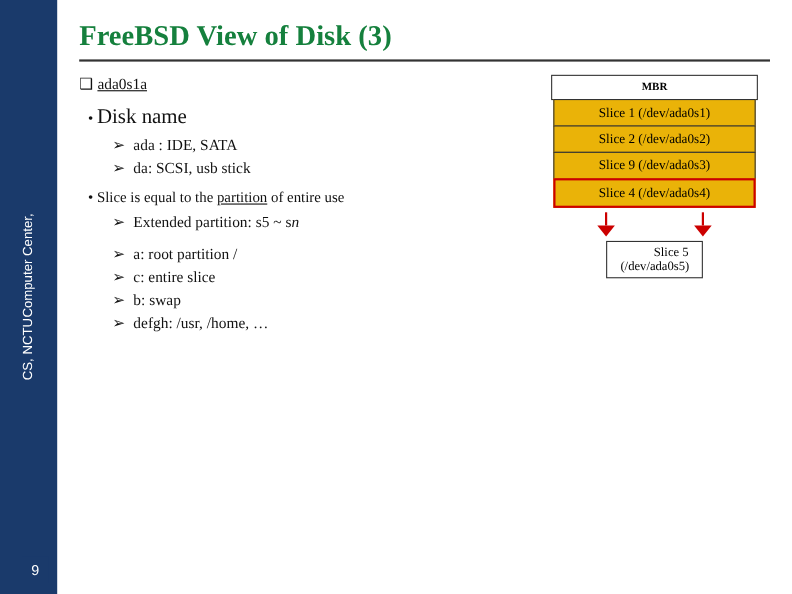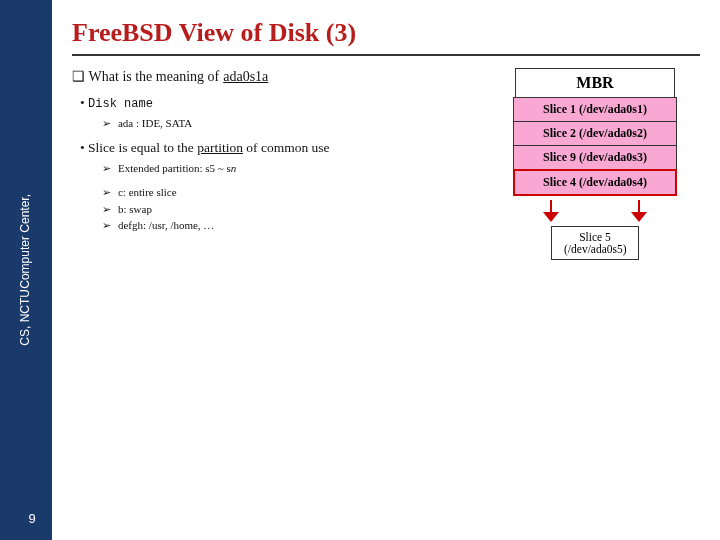--- a/index.html
+++ b/index.html
@@ -36,21 +36,21 @@
     .main-content {
       flex: 1;
       padding: 18px 20px 10px 20px;
       display: flex;
       flex-direction: column;
     }
 
     .page-title {
       font-size: 26px;
       font-weight: bold;
-      color: #b91c1c;
+      color: #15803d;
       margin-bottom: 12px;
       border-bottom: 2px solid #333;
       padding-bottom: 6px;
     }
 
     .content-area {
       display: flex;
       gap: 20px;
       flex: 1;
     }
@@ -77,27 +77,26 @@
       margin-left: 8px;
       margin-bottom: 8px;
     }
 
     .bullet-item {
       margin-bottom: 4px;
     }
 
     .bullet-item .bullet-label {
       font-weight: normal;
-      font-size: 12px;
-      font-family: Liberation Mono, monospace;
+      font-size: 19px;
     }
 
     .sub-item {
       margin-left: 22px;
-      font-size: 11px;
+      font-size: 14px;
       line-height: 1.5;
     }
 
     .sub-item .arrow {
       margin-right: 4px;
     }
 
     .right-panel {
       width: 210px;
       flex-shrink: 0;
@@ -113,54 +112,53 @@
       flex-direction: column;
       align-items: center;
       width: 100%;
     }
 
     .mbr-box {
       border: 1.5px solid #333;
       background: #fff;
       padding: 5px 20px;
       text-align: center;
-      font-size: 16px;
+      font-size: 10px;
       font-weight: bold;
       margin-bottom: 0;
-      width: 160px;
+      width: 188px;
     }
 
     .slice-box {
       border: 1.5px solid #333;
-      background: #f9a8d4;
+      background: #eab308;
       padding: 4px 8px;
       text-align: center;
       font-size: 12px;
-      width: 164px;
+      width: 184px;
       margin-top: -1px;
-      font-weight: bold;
     }
 
     .slice-box.highlighted {
       border: 2.5px solid #cc0000;
       text-align: center;
     }
 
     .bottom-slices {
       display: flex;
       gap: 8px;
       margin-top: 4px;
       justify-content: center;
     }
 
     .bottom-slice-box {
       border: 1.5px solid #333;
       background: #fff;
       padding: 4px 12px;
-      text-align: center;
+      text-align: right;
       font-size: 11.5px;
       width: 88px;
     }
 
     .page-number {
       position: absolute;
       bottom: 10px;
       left: 20px;
       width: 24px;
       height: 24px;
@@ -182,47 +180,54 @@
 </div>
 
 <div class="main-content">
   <div class="page-title">FreeBSD View of Disk (3)</div>
 
   <div class="content-area">
     <div class="left-panel">
 
       <div class="question-line">
         <span>❑</span>
-        <span>What is the meaning of </span>
         <span class="underlined">ada0s1a</span>
       </div>
 
       <div class="bullet-section">
         <div class="bullet-item">
           <span>• </span>
           <span class="bullet-label">Disk name</span>
         </div>
         <div class="sub-item">
           <span class="arrow">➢</span>
           <span>ada :   IDE, SATA</span>
         </div>
+        <div class="sub-item">
+          <span class="arrow">➢</span>
+          <span>da:     SCSI, usb stick</span>
+        </div>
       </div>
 
       <div class="bullet-section">
         <div class="bullet-item">
           <span>• </span>
-          <span>Slice is equal to the </span><span class="underlined">partition</span><span> of common use</span>
+          <span>Slice is equal to the </span><span class="underlined">partition</span><span> of entire use</span>
         </div>
         <div class="sub-item">
           <span class="arrow">➢</span>
           <span></span><span>Extended partition: s5 ~ s</span><em>n</em>
         </div>
       </div>
 
       <div class="bullet-section">
+        <div class="sub-item">
+          <span class="arrow">➢</span>
+          <span>a: root partition /</span>
+        </div>
         <div class="sub-item">
           <span class="arrow">➢</span>
           <span>c: entire slice</span>
         </div>
         <div class="sub-item">
           <span class="arrow">➢</span>
           <span>b: swap</span>
         </div>
         <div class="sub-item">
           <span class="arrow">➢</span>

